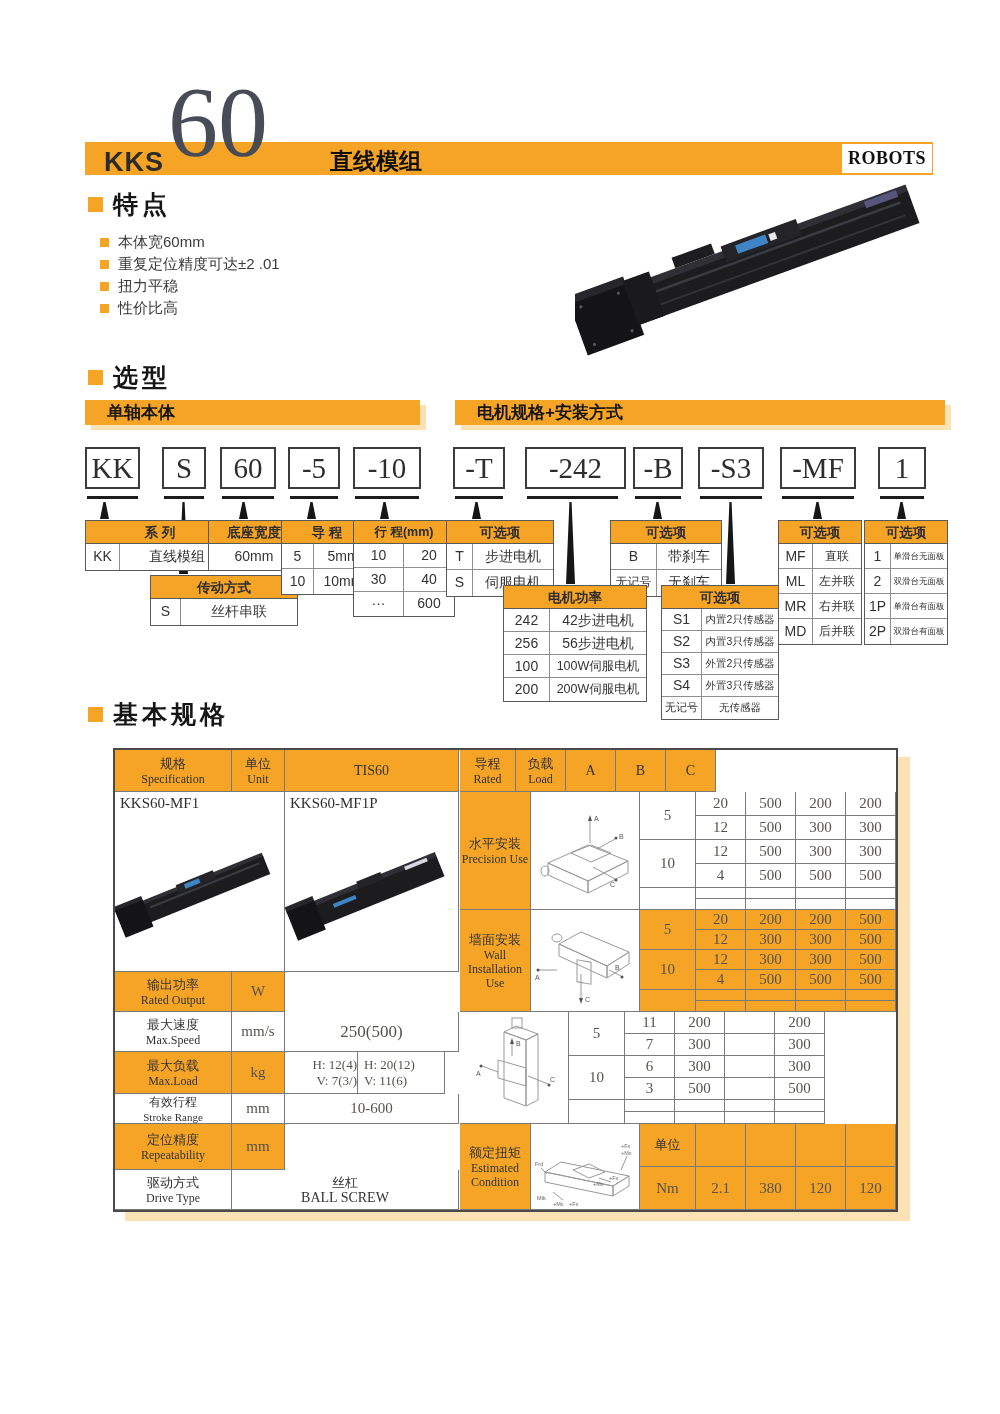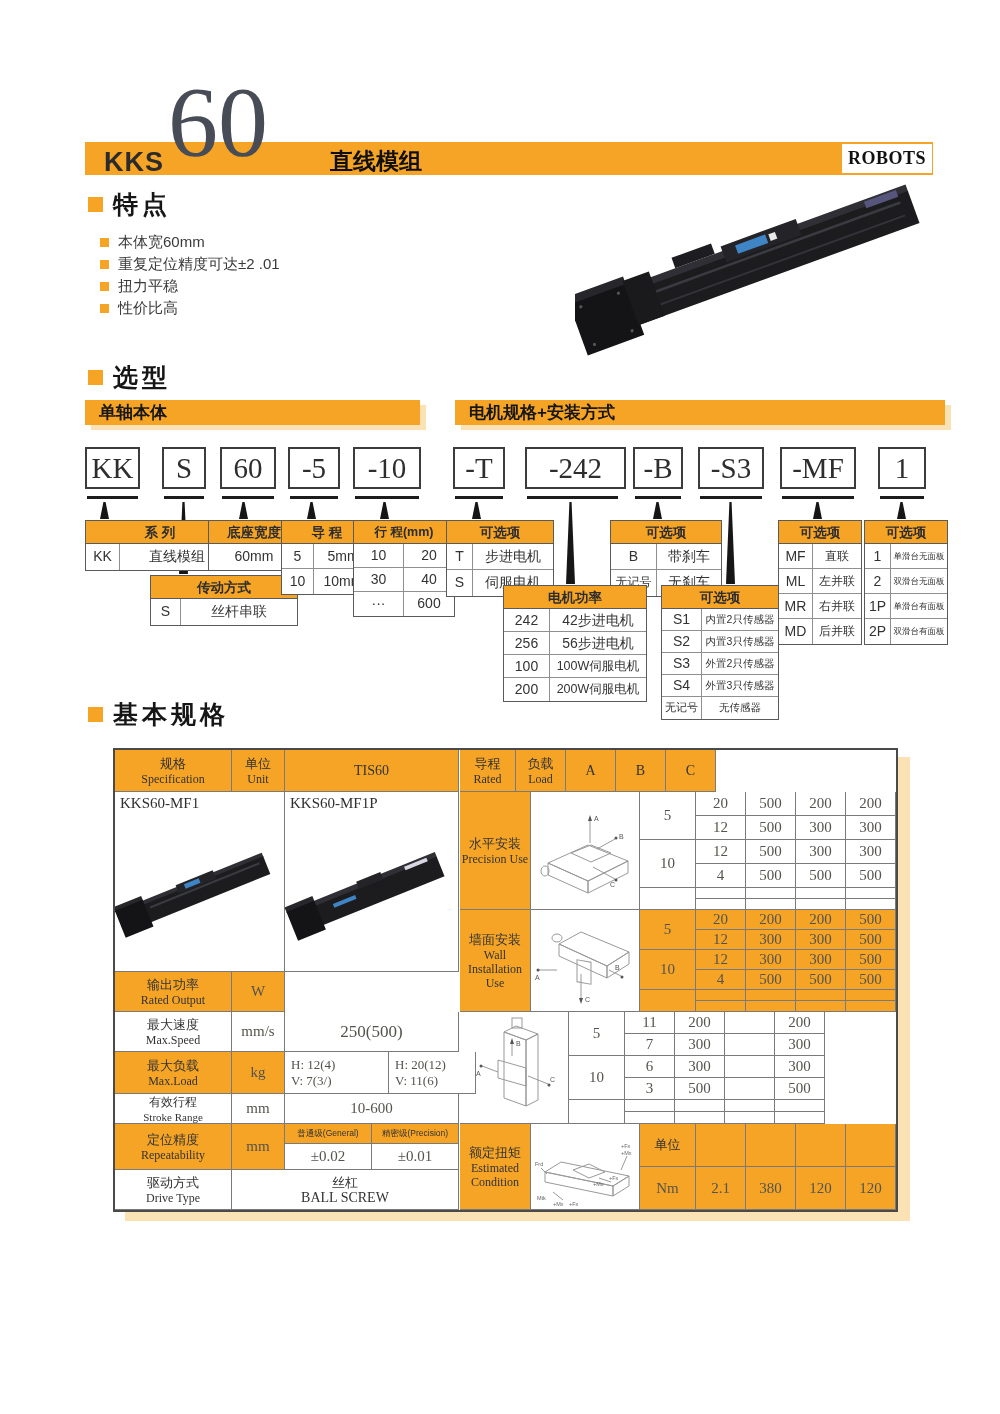--- a/index.html
+++ b/index.html
@@ -15,21 +15,21 @@
   #brandbox{position:absolute;right:1px;top:2px;bottom:2px;width:90px;background:#fff;display:flex;align-items:center;justify-content:center}
   #brand{font-family:"Liberation Serif",serif;font-weight:900;font-size:18px;color:#111;letter-spacing:.5px}
   
   .hsq{position:absolute;width:15px;height:15px;background:var(--orange)}
   .h2{position:absolute;font-size:25px;font-weight:bold;color:#161616;letter-spacing:4px}
   
   .feat-row{position:absolute;left:100px;display:flex;align-items:center;gap:9px;height:20px}
   .bsq{width:9px;height:9px;background:var(--orange);flex:0 0 auto}
   .feat-txt{font-size:15px;color:#3a3a3a}
   
-  .banner{position:absolute;height:25px;background:var(--orange);color:#161616;font-weight:bold;font-size:17px;line-height:25px;padding-left:14px;box-shadow:6px 5px 0 var(--shadow)}
+  .banner{position:absolute;height:25px;background:var(--orange);color:#161616;font-weight:bold;font-size:17px;line-height:25px;padding-left:22px;box-shadow:6px 5px 0 var(--shadow)}
   
   .codebox{position:absolute;height:42px;border:2px solid #3c3c3c;background:#fff;font-family:"Liberation Serif",serif;font-size:29px;color:#2e2e2e;text-align:center;line-height:38px}
   .uline{position:absolute;height:3px;background:#1c1c1c}
   .spike{position:absolute;width:9px;background:#161616;clip-path:polygon(38% 0,62% 0,100% 100%,0 100%)}
   
   .stbl{position:absolute;border:1px solid #5a5a5a;background:#fff;font-size:14px;color:#333}
   .stbl .hd{background:var(--orange);text-align:center;font-weight:bold;height:23px;line-height:23px;border-bottom:1px solid #5a5a5a;font-size:13.5px;color:#2d2d2d}
   .stbl .rw{display:flex;border-bottom:1px solid #8f8f8f}
   .stbl .rw:last-child{border-bottom:none}
   .stbl .ca{border-right:1px solid #8f8f8f;text-align:center;flex:0 0 auto}
@@ -378,21 +378,21 @@
           </div>
       </div>
       <div class="frow" style="height:42px">
         <div class="cell orangec" style="width:117px">
             <span class="zh">最大负载</span>
             <span class="en">Max.Load</span>
           </div>
         <div class="cell orangec" style="width:53px">
             <span class="num">kg</span>
           </div>
-        <div class="cell" style="width:104px;align-items:flex-start;padding-left:6px">
+        <div class="cell" style="width:73px;align-items:flex-end;padding-left:6px">
             <span class="num" style="font-size:13px">H: 12(4)</span>
             <span class="num" style="font-size:13px">V: 7(3/)</span>
           </div>
         <div class="cell" style="width:87px;align-items:flex-start;padding-left:6px">
             <span class="num" style="font-size:13px">H: 20(12)</span>
             <span class="num" style="font-size:13px">V: 11(6)</span>
           </div>
       </div>
       <div class="frow" style="height:30px">
         <div class="cell" style="width:117px">
@@ -407,34 +407,20 @@
           </div>
       </div>
       <div class="frow" style="height:46px">
         <div class="cell orangec" style="width:117px">
             <span class="zh">定位精度</span>
             <span class="en">Repeatability</span>
           </div>
         <div class="cell orangec" style="width:53px">
             <span class="num">mm</span>
           </div>
-        <div style="width:174px;display:flex;flex-wrap:wrap">
-          <div class="cell orangec" style="width:87px;height:20px">
-              <span style="font-size:8.5px;color:#333">普通级(General)</span>
-            </div>
-          <div class="cell orangec" style="width:87px;height:20px">
-              <span style="font-size:8.5px;color:#333">精密级(Precision)</span>
-            </div>
-          <div class="cell" style="width:87px;height:26px">
-              <span class="num">±0.02</span>
-            </div>
-          <div class="cell" style="width:87px;height:26px">
-              <span class="num">±0.01</span>
-            </div>
-        </div>
       </div>
       <div class="frow" style="height:40px">
         <div class="cell" style="width:117px">
             <span class="zh">驱动方式</span>
             <span class="en">Drive Type</span>
           </div>
         <div class="cell" style="width:227px">
             <span class="zh">丝杠</span>
             <span class="en" style="font-size:14px">BALL SCREW</span>
           </div>

